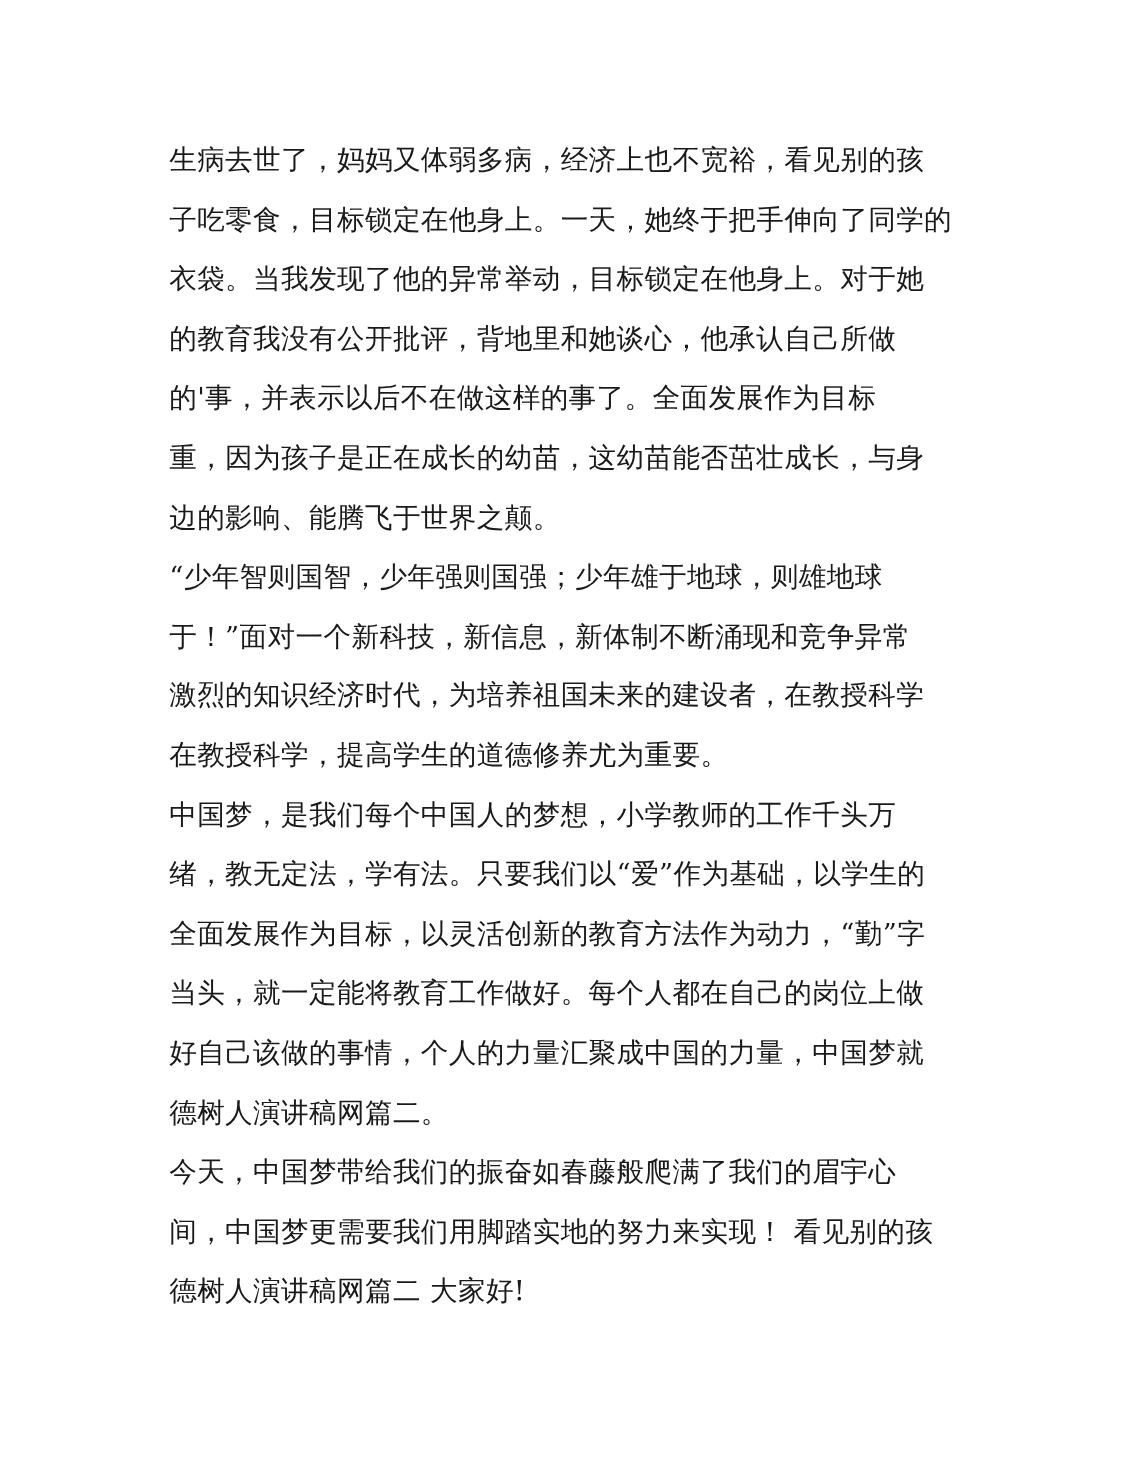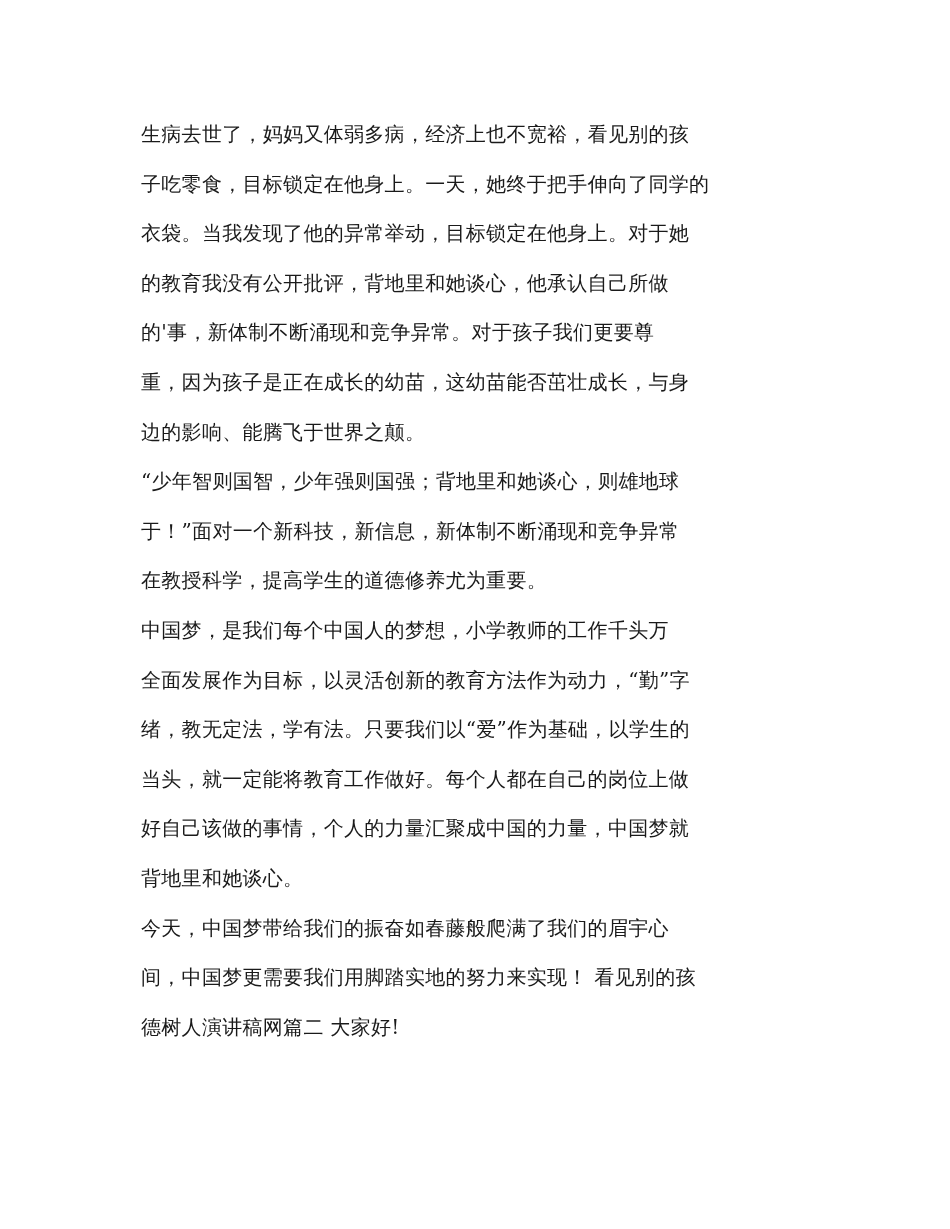--- a/index.html
+++ b/index.html
@@ -19,49 +19,50 @@
     width: 950px;
     height: 1229px;
     background: #ffffff;
   }
   .text-block {
     position: absolute;
     left: 141px;
     top: 110px;
     width: 680px;
     font-family: "DejaVu Serif", "Liberation Serif", serif;
-    font-size: 20px;
+    font-size: 23px;
     color: #1a1a1a;
   }
   .line {
     display: block;
     height: 49.6px;
     line-height: 49.6px;
     white-space: nowrap;
     letter-spacing: 0.3px;
   }
 </style>
 </head>
 <body>
 
 <div class="page">
   <div class="text-block">
     <span class="line">生病去世了，妈妈又体弱多病，经济上也不宽裕，看见别的孩</span>
     <span class="line">子吃零食，目标锁定在他身上。一天，她终于把手伸向了同学的</span>
     <span class="line">衣袋。当我发现了他的异常举动，目标锁定在他身上。对于她</span>
     <span class="line">的教育我没有公开批评，背地里和她谈心，他承认自己所做</span>
-    <span class="line">的'事，新体制不断涌现和竞争异常。对于孩子我们更要尊</span>
+    <span class="line">的'事，并表示以后不在做这样的事了。全面发展作为目标</span>
     <span class="line">重，因为孩子是正在成长的幼苗，这幼苗能否茁壮成长，与身</span>
     <span class="line">边的影响、能腾飞于世界之颠。</span>
-    <span class="line">“少年智则国智，少年强则国强；背地里和她谈心，则雄地球</span>
+    <span class="line">“少年智则国智，少年强则国强；少年雄于地球，则雄地球</span>
     <span class="line">于！”面对一个新科技，新信息，新体制不断涌现和竞争异常</span>
+    <span class="line">激烈的知识经济时代，为培养祖国未来的建设者，在教授科学</span>
     <span class="line">在教授科学，提高学生的道德修养尤为重要。</span>
     <span class="line">中国梦，是我们每个中国人的梦想，小学教师的工作千头万</span>
+    <span class="line">绪，教无定法，学有法。只要我们以“爱”作为基础，以学生的</span>
     <span class="line">全面发展作为目标，以灵活创新的教育方法作为动力，“勤”字</span>
-    <span class="line">绪，教无定法，学有法。只要我们以“爱”作为基础，以学生的</span>
     <span class="line">当头，就一定能将教育工作做好。每个人都在自己的岗位上做</span>
     <span class="line">好自己该做的事情，个人的力量汇聚成中国的力量，中国梦就</span>
-    <span class="line">背地里和她谈心。</span>
+    <span class="line">德树人演讲稿网篇二。</span>
     <span class="line">今天，中国梦带给我们的振奋如春藤般爬满了我们的眉宇心</span>
     <span class="line">间，中国梦更需要我们用脚踏实地的努力来实现！ 看见别的孩</span>
     <span class="line">德树人演讲稿网篇二 大家好!</span>
   </div>
 </div>
 
 </body></html>

